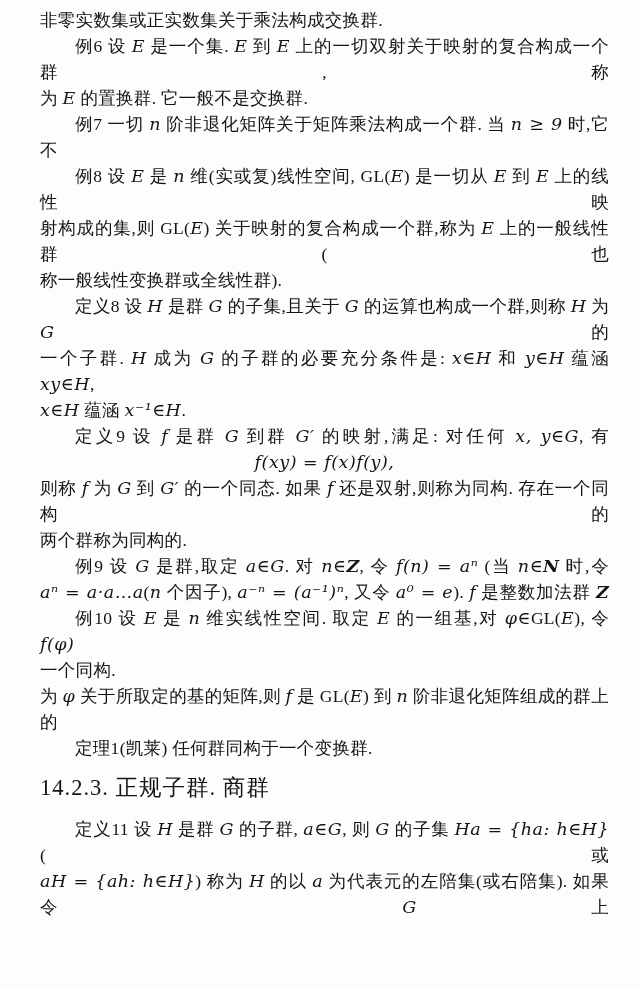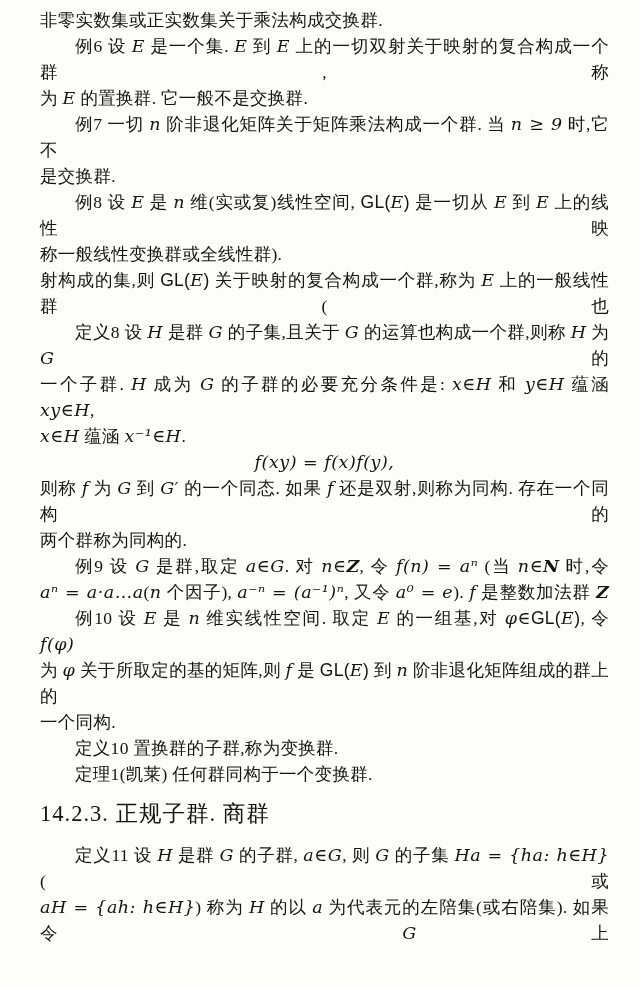--- a/index.html
+++ b/index.html
@@ -41,51 +41,50 @@
     text-align-last: left;
     font-weight: 400;
   }
   .seg { font-style: normal; }
   .seg.bold { font-weight: normal; }
   .seg.math {
     font-family: "DejaVu Serif", serif;
     font-style: italic;
     letter-spacing: 0.5px;
   }
-  .seg.rm { font-family: Liberation Sans, sans-serif; }
+  .seg.rm { font-family: Liberation Serif, serif; }
   .seg.boldmath {
     font-family: "DejaVu Serif", serif;
     font-style: italic;
     font-weight: bold;
   }
 </style>
 </head>
 <body>
 
 <div class="sheet">
   <div>
       <div class="line cont"><span class="seg">非零实数集或正实数集关于乘法构成交换群.</span></div>
       <div class="line first fill"><span class="seg bold">例6</span><span class="seg">  设 </span><span class="seg math">E</span><span class="seg"> 是一个集. </span><span class="seg math">E</span><span class="seg"> 到 </span><span class="seg math">E</span><span class="seg"> 上的一切双射关于映射的复合构成一个群,称</span></div>
       <div class="line cont"><span class="seg">为 </span><span class="seg math">E</span><span class="seg"> 的</span><span class="seg bold">置换群</span><span class="seg">. 它一般不是交换群.</span></div>
       <div class="line first fill"><span class="seg bold">例7</span><span class="seg">  一切 </span><span class="seg math">n</span><span class="seg"> 阶非退化矩阵关于矩阵乘法构成一个群. 当 </span><span class="seg math">n ≥ 9</span><span class="seg"> 时,它不</span></div>
-      <div class="line cont"><span class="seg">是交换群.</span></div>
       <div class="line first fill"><span class="seg bold">例8</span><span class="seg">  设 </span><span class="seg math">E</span><span class="seg"> 是 </span><span class="seg math">n</span><span class="seg"> 维(实或复)线性空间, </span><span class="seg rm">GL(</span><span class="seg math">E</span><span class="seg rm">)</span><span class="seg"> 是一切从 </span><span class="seg math">E</span><span class="seg"> 到 </span><span class="seg math">E</span><span class="seg"> 上的线性映</span></div>
+      <div class="line cont fill"><span class="seg">射构成的集,则 </span><span class="seg rm">GL(</span><span class="seg math">E</span><span class="seg rm">)</span><span class="seg"> 关于映射的复合构成一个群,称为 </span><span class="seg math">E</span><span class="seg"> 上的</span><span class="seg bold">一般线性群</span><span class="seg">(也</span></div>
       <div class="line cont"><span class="seg">称</span><span class="seg bold">一般线性变换群</span><span class="seg">或</span><span class="seg bold">全线性群</span><span class="seg">).</span></div>
-      <div class="line cont fill"><span class="seg">射构成的集,则 </span><span class="seg rm">GL(</span><span class="seg math">E</span><span class="seg rm">)</span><span class="seg"> 关于映射的复合构成一个群,称为 </span><span class="seg math">E</span><span class="seg"> 上的</span><span class="seg bold">一般线性群</span><span class="seg">(也</span></div>
       <div class="line first fill"><span class="seg bold">定义8</span><span class="seg">  设 </span><span class="seg math">H</span><span class="seg"> 是群 </span><span class="seg math">G</span><span class="seg"> 的子集,且关于 </span><span class="seg math">G</span><span class="seg"> 的运算也构成一个群,则称 </span><span class="seg math">H</span><span class="seg"> 为 </span><span class="seg math">G</span><span class="seg"> 的</span></div>
       <div class="line cont fill"><span class="seg">一个</span><span class="seg bold">子群</span><span class="seg">. </span><span class="seg math">H</span><span class="seg"> 成为 </span><span class="seg math">G</span><span class="seg"> 的子群的必要充分条件是: </span><span class="seg math">x∈H</span><span class="seg"> 和 </span><span class="seg math">y∈H</span><span class="seg"> 蕴涵 </span><span class="seg math">xy∈H</span><span class="seg">,</span></div>
       <div class="line cont"><span class="seg math">x∈H</span><span class="seg"> 蕴涵 </span><span class="seg math">x⁻¹∈H</span><span class="seg">.</span></div>
+      <div class="line first fill"><span class="seg bold">定义9</span><span class="seg">  设 </span><span class="seg math">f</span><span class="seg"> 是群 </span><span class="seg math">G</span><span class="seg"> 到群 </span><span class="seg math">G′</span><span class="seg"> 的映射,满足: 对任何 </span><span class="seg math">x, y∈G</span><span class="seg">, 有</span></div>
       <div class="line formula"><span class="seg math">f(xy) = f(x)f(y),</span></div>
       <div class="line cont fill"><span class="seg">则称 </span><span class="seg math">f</span><span class="seg"> 为 </span><span class="seg math">G</span><span class="seg"> 到 </span><span class="seg math">G′</span><span class="seg"> 的一个</span><span class="seg bold">同态</span><span class="seg">. 如果 </span><span class="seg math">f</span><span class="seg"> 还是双射,则称为</span><span class="seg bold">同构</span><span class="seg">. 存在一个同构的</span></div>
       <div class="line cont"><span class="seg">两个群称为</span><span class="seg bold">同构的</span><span class="seg">.</span></div>
       <div class="line first fill"><span class="seg bold">例9</span><span class="seg">  设 </span><span class="seg math">G</span><span class="seg"> 是群,取定 </span><span class="seg math">a∈G</span><span class="seg">. 对 </span><span class="seg math">n∈</span><span class="seg boldmath">Z</span><span class="seg">, 令 </span><span class="seg math">f(n) = aⁿ</span><span class="seg"> (当 </span><span class="seg math">n∈</span><span class="seg boldmath">N</span><span class="seg"> 时,令</span></div>
       <div class="line cont fill"><span class="seg math">aⁿ = a·a…a</span><span class="seg">(</span><span class="seg math">n</span><span class="seg"> 个因子), </span><span class="seg math">a⁻ⁿ = (a⁻¹)ⁿ</span><span class="seg">, 又令 </span><span class="seg math">a⁰ = e</span><span class="seg">). </span><span class="seg math">f</span><span class="seg"> 是整数加法群 </span><span class="seg boldmath">Z</span></div>
       <div class="line first fill"><span class="seg bold">例10</span><span class="seg">  设 </span><span class="seg math">E</span><span class="seg"> 是 </span><span class="seg math">n</span><span class="seg"> 维实线性空间. 取定 </span><span class="seg math">E</span><span class="seg"> 的一组基,对 </span><span class="seg math">φ∈</span><span class="seg rm">GL(</span><span class="seg math">E</span><span class="seg rm">)</span><span class="seg">, 令 </span><span class="seg math">f(φ)</span></div>
+      <div class="line cont"><span class="seg">一个同构.</span></div>
       <div class="line cont fill"><span class="seg">为 </span><span class="seg math">φ</span><span class="seg"> 关于所取定的基的矩阵,则 </span><span class="seg math">f</span><span class="seg"> 是 </span><span class="seg rm">GL(</span><span class="seg math">E</span><span class="seg rm">)</span><span class="seg"> 到 </span><span class="seg math">n</span><span class="seg"> 阶非退化矩阵组成的群上的</span></div>
-      <div class="line cont"><span class="seg">一个同构.</span></div>
-      <div class="line first"><span class="seg bold">定义10</span><span class="seg">  置换群的子群,称为</span><span class="seg bold">变换群</span><span class="seg">.</span></div>
       <div class="line first"><span class="seg bold">定理1</span><span class="seg">(凯莱)  任何群同构于一个变换群.</span></div>
       <div class="line heading"><span class="seg">14.2.3. 正规子群. 商群</span></div>
       <div class="line first fill"><span class="seg bold">定义11</span><span class="seg">  设 </span><span class="seg math">H</span><span class="seg"> 是群 </span><span class="seg math">G</span><span class="seg"> 的子群, </span><span class="seg math">a∈G</span><span class="seg">, 则 </span><span class="seg math">G</span><span class="seg"> 的子集 </span><span class="seg math">Ha = {ha: h∈H}</span><span class="seg"> (或</span></div>
       <div class="line cont fill"><span class="seg math">aH = {ah: h∈H}</span><span class="seg">) 称为 </span><span class="seg math">H</span><span class="seg"> 的以 </span><span class="seg math">a</span><span class="seg"> 为代表元的</span><span class="seg bold">左陪集</span><span class="seg">(或</span><span class="seg bold">右陪集</span><span class="seg">). 如果令 </span><span class="seg math">G</span><span class="seg"> 上</span></div>
     </div>
 
 </div>
 
 </body></html>

